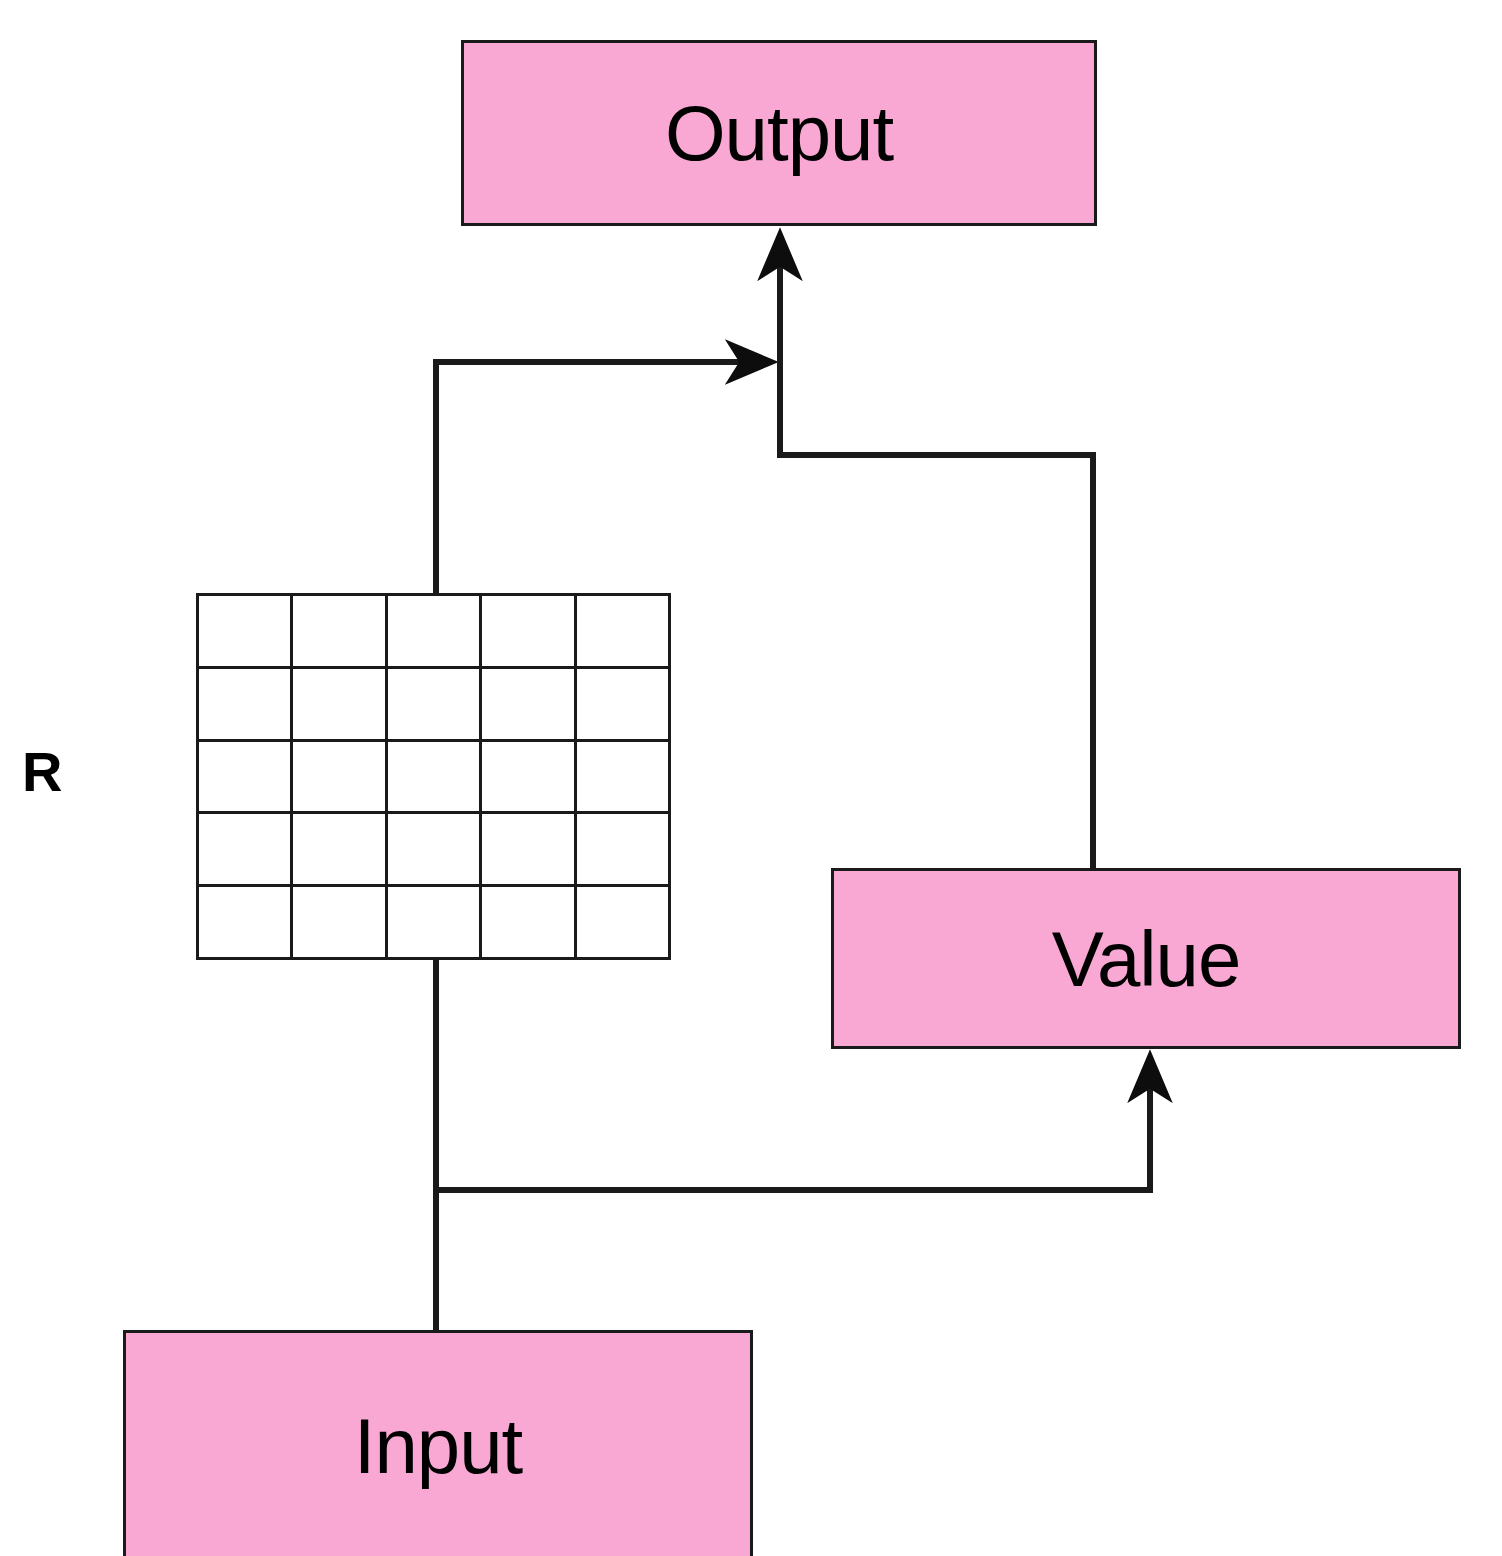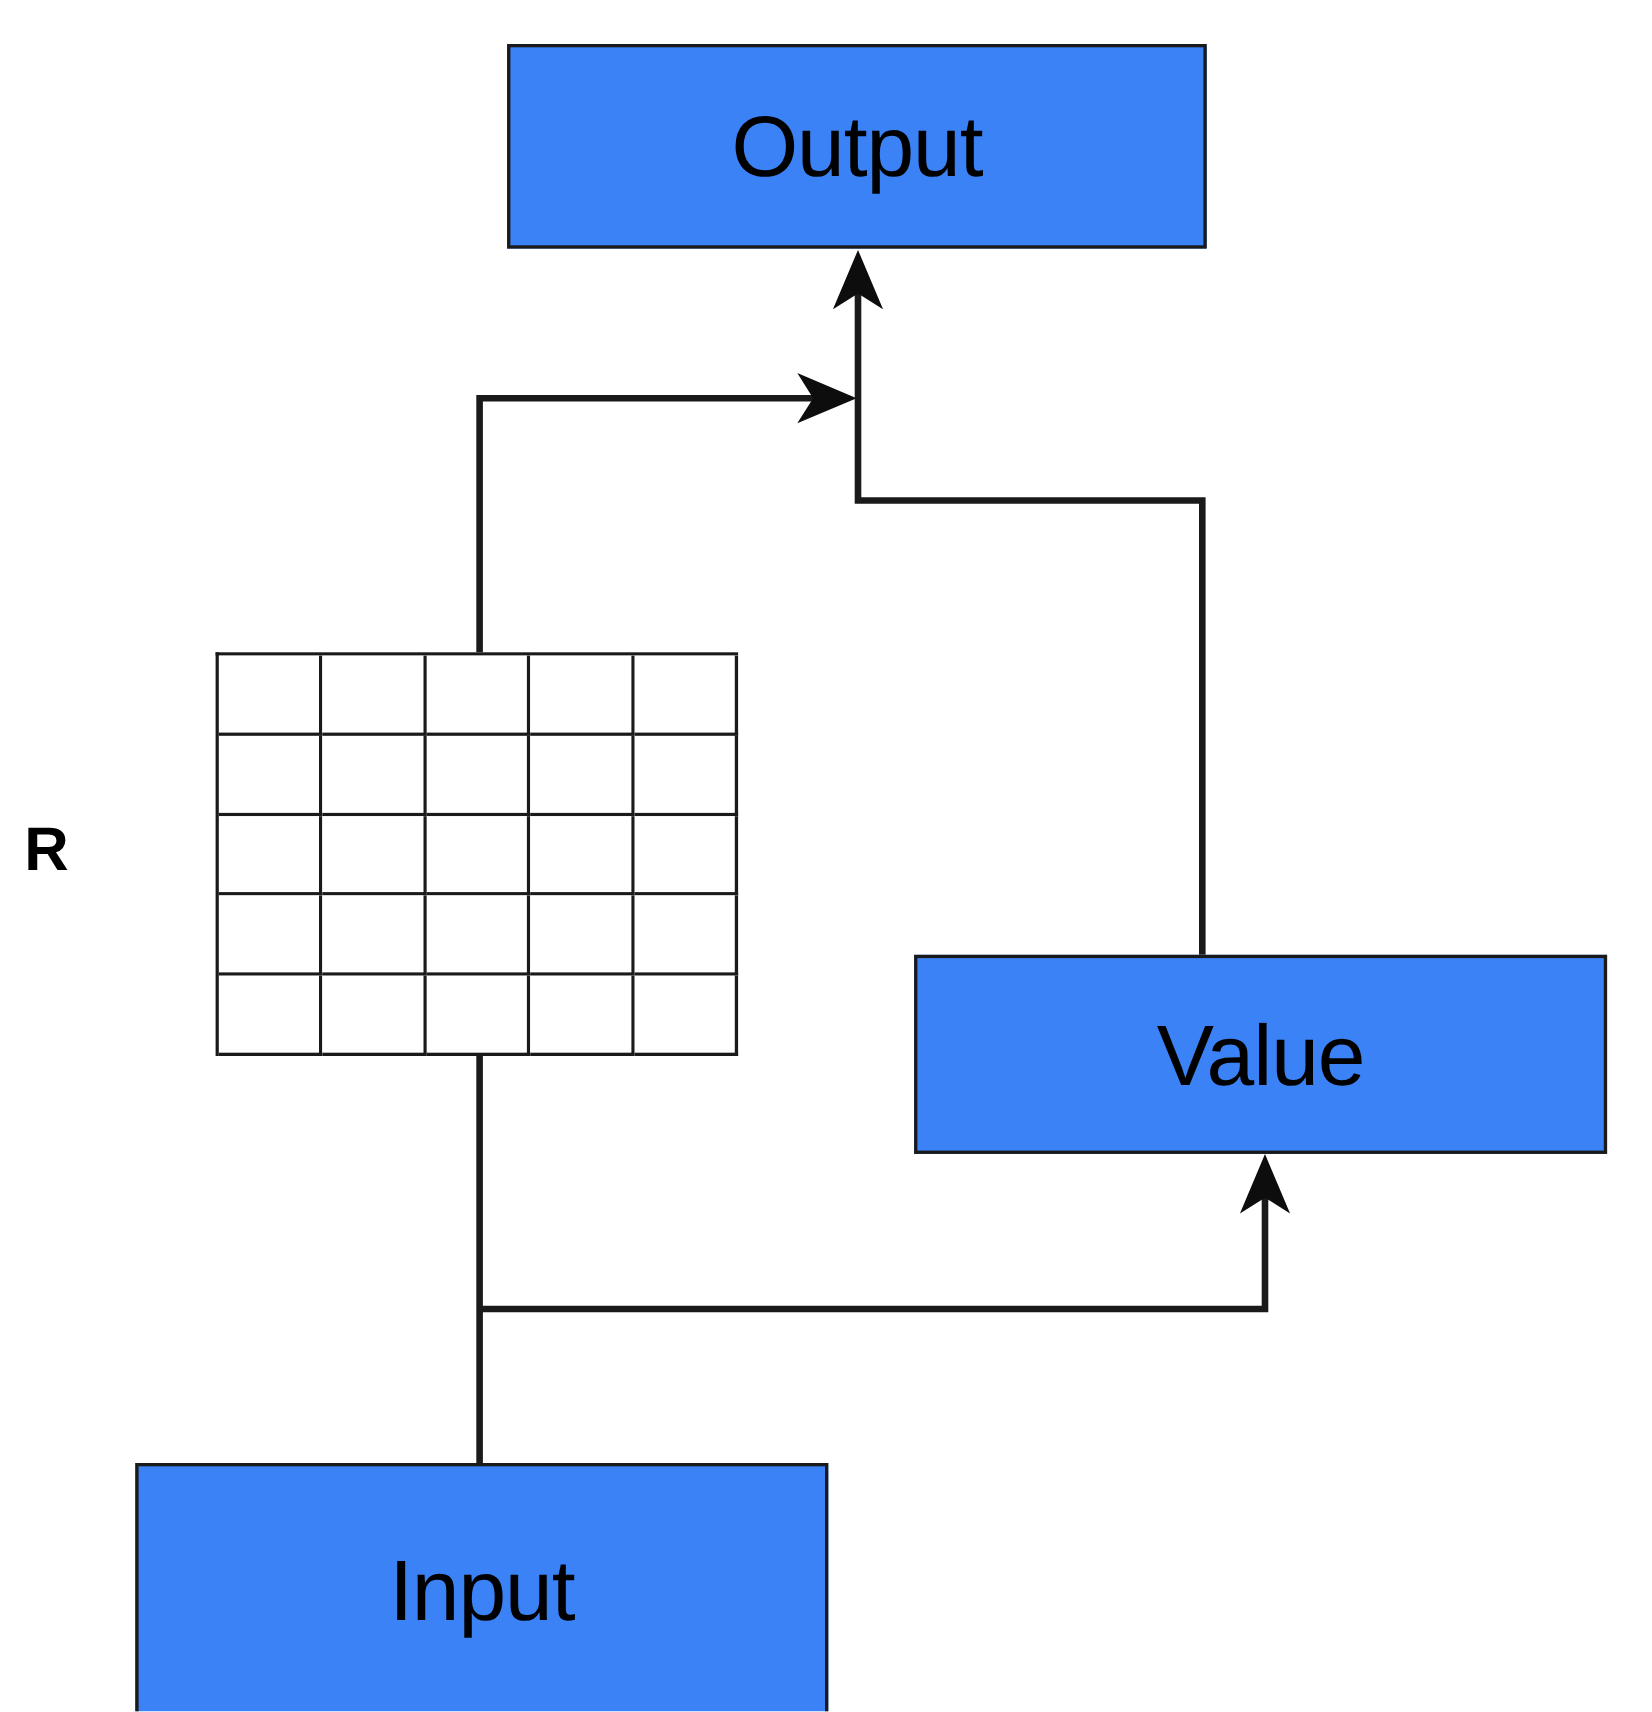--- a/index.html
+++ b/index.html
@@ -21,21 +21,21 @@
     position: absolute;
     left: 0;
     top: 0;
     width: 1502px;
     height: 1556px;
   }
   .node-box {
     position: absolute;
     box-sizing: border-box;
     border: 3px solid #1a1a1a;
-    background: #3b82f6;
+    background: #f9a8d4;
     display: flex;
     align-items: center;
     justify-content: center;
   }
   .node-label {
     font-family: "Liberation Sans", sans-serif;
     font-size: 78px;
     font-weight: 400;
     color: #000000;
     line-height: 1;

